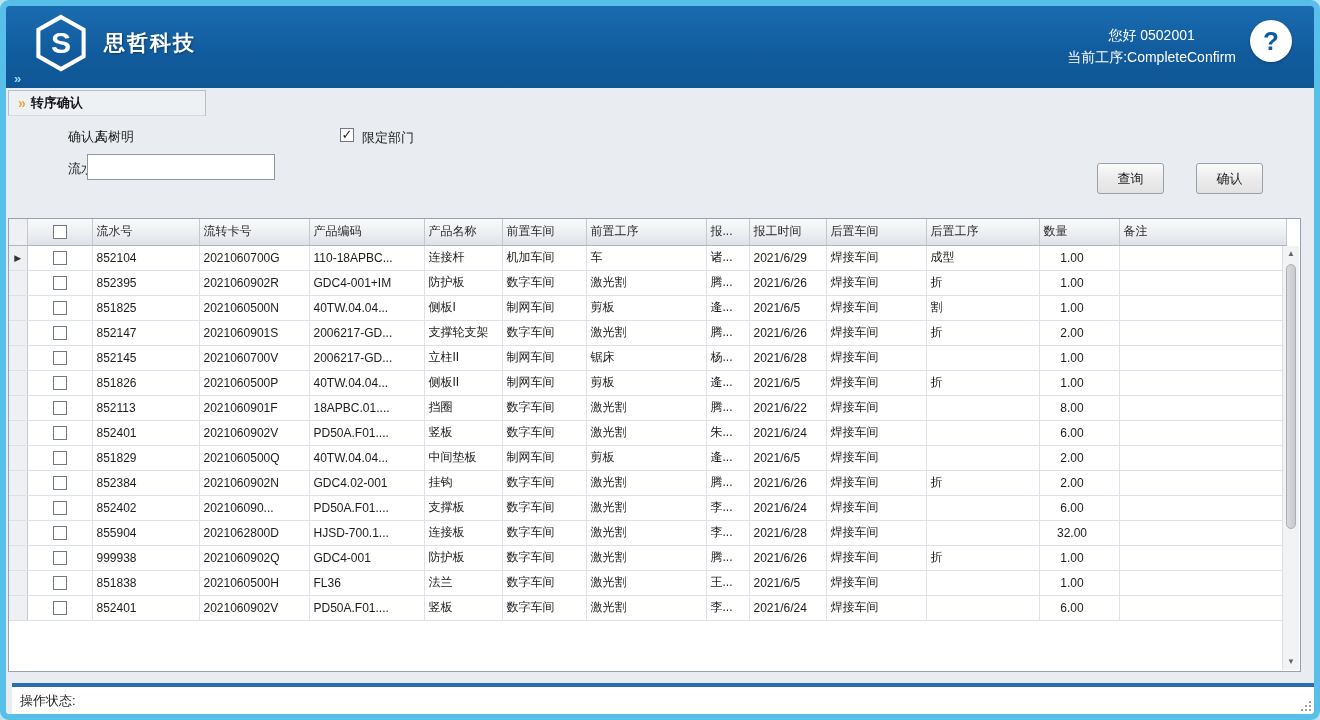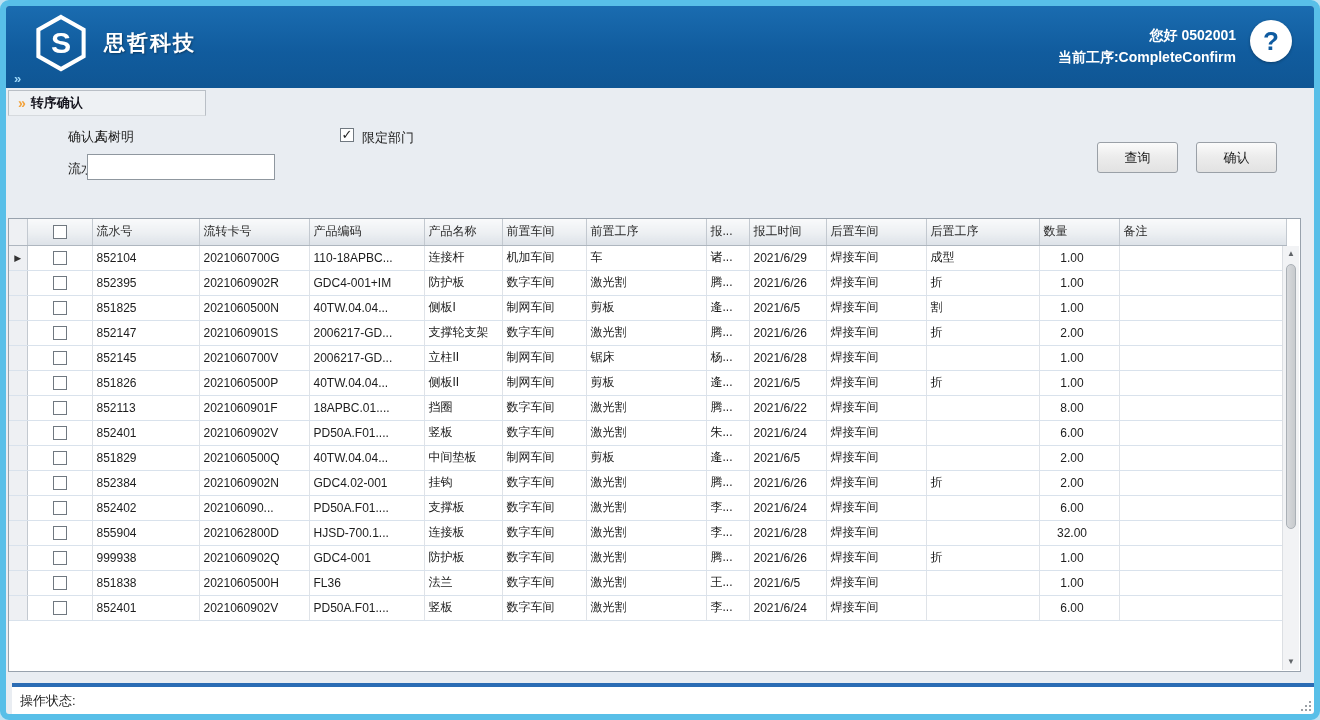--- a/index.html
+++ b/index.html
@@ -13,21 +13,21 @@
   
   .appbar {
     height:82px; flex:0 0 82px; position:relative;
     background:linear-gradient(#1a6cb0 0%, #115c9e 55%, #0f5694 100%);
     color:#fff;
   }
   .brandwrap { position:absolute; left:26px; top:6px; display:flex; align-items:center; gap:14px; }
   .logo { width:58px; height:62px; }
   .brand { font-size:21px; font-weight:bold; letter-spacing:2px; text-shadow:1px 1px 2px rgba(0,0,0,.35); }
   .collapse { position:absolute; left:8px; bottom:2px; color:#9fd8f8; font-size:13px; font-weight:bold; }
-  .appbar-right { position:absolute; right:78px; top:18px; text-align:right; font-size:14px; line-height:22px;font-weight:bold; }
+  .appbar-right { position:absolute; right:78px; top:18px; text-align:center; font-size:14px; line-height:22px; }
   .helpbtn {
     position:absolute; right:22px; top:14px; width:42px; height:42px; border-radius:50%;
     background:#fff; color:#0f5ba0; font-size:26px; font-weight:bold;
     display:flex; align-items:center; justify-content:center; cursor:pointer;
     box-shadow:0 1px 3px rgba(0,0,0,.3);
   }
   
   .content { position:relative; flex:1 1 auto; background:#e9edf2; }
   .tabbox {
     position:absolute; left:2px; top:2px; width:198px; height:26px;
@@ -44,21 +44,21 @@
     font-size:13px; line-height:12px; color:#222;
   }
   .cb .mark { visibility:hidden; }
   .cb.checked .mark { visibility:visible; }
   .serial-input {
     position:absolute; left:81px; top:66px; width:188px; height:26px;
     border:1px solid #8f979f; background:#fff; font-size:13px; padding:0 5px;
     font-family:inherit;
   }
   .btn {
-    position:absolute; top:54px; width:81px; height:31px;
+    position:absolute; top:75px; width:67px; height:31px;
     background:linear-gradient(#fbfbfb,#ececec 48%,#e2e2e2);
     border:1px solid #9aa0a7; border-radius:3px;
     font-size:13px; color:#1a1a1a; font-family:inherit; cursor:pointer;
   }
   
   .grid {
     position:absolute; left:2px; top:130px; width:1293px; height:454px;
     background:#fff; border:1px solid #98a2ad; overflow:hidden;
   }
   table { border-collapse:collapse; table-layout:fixed; width:1277px; font-size:12px; color:#1c1c1c; }

